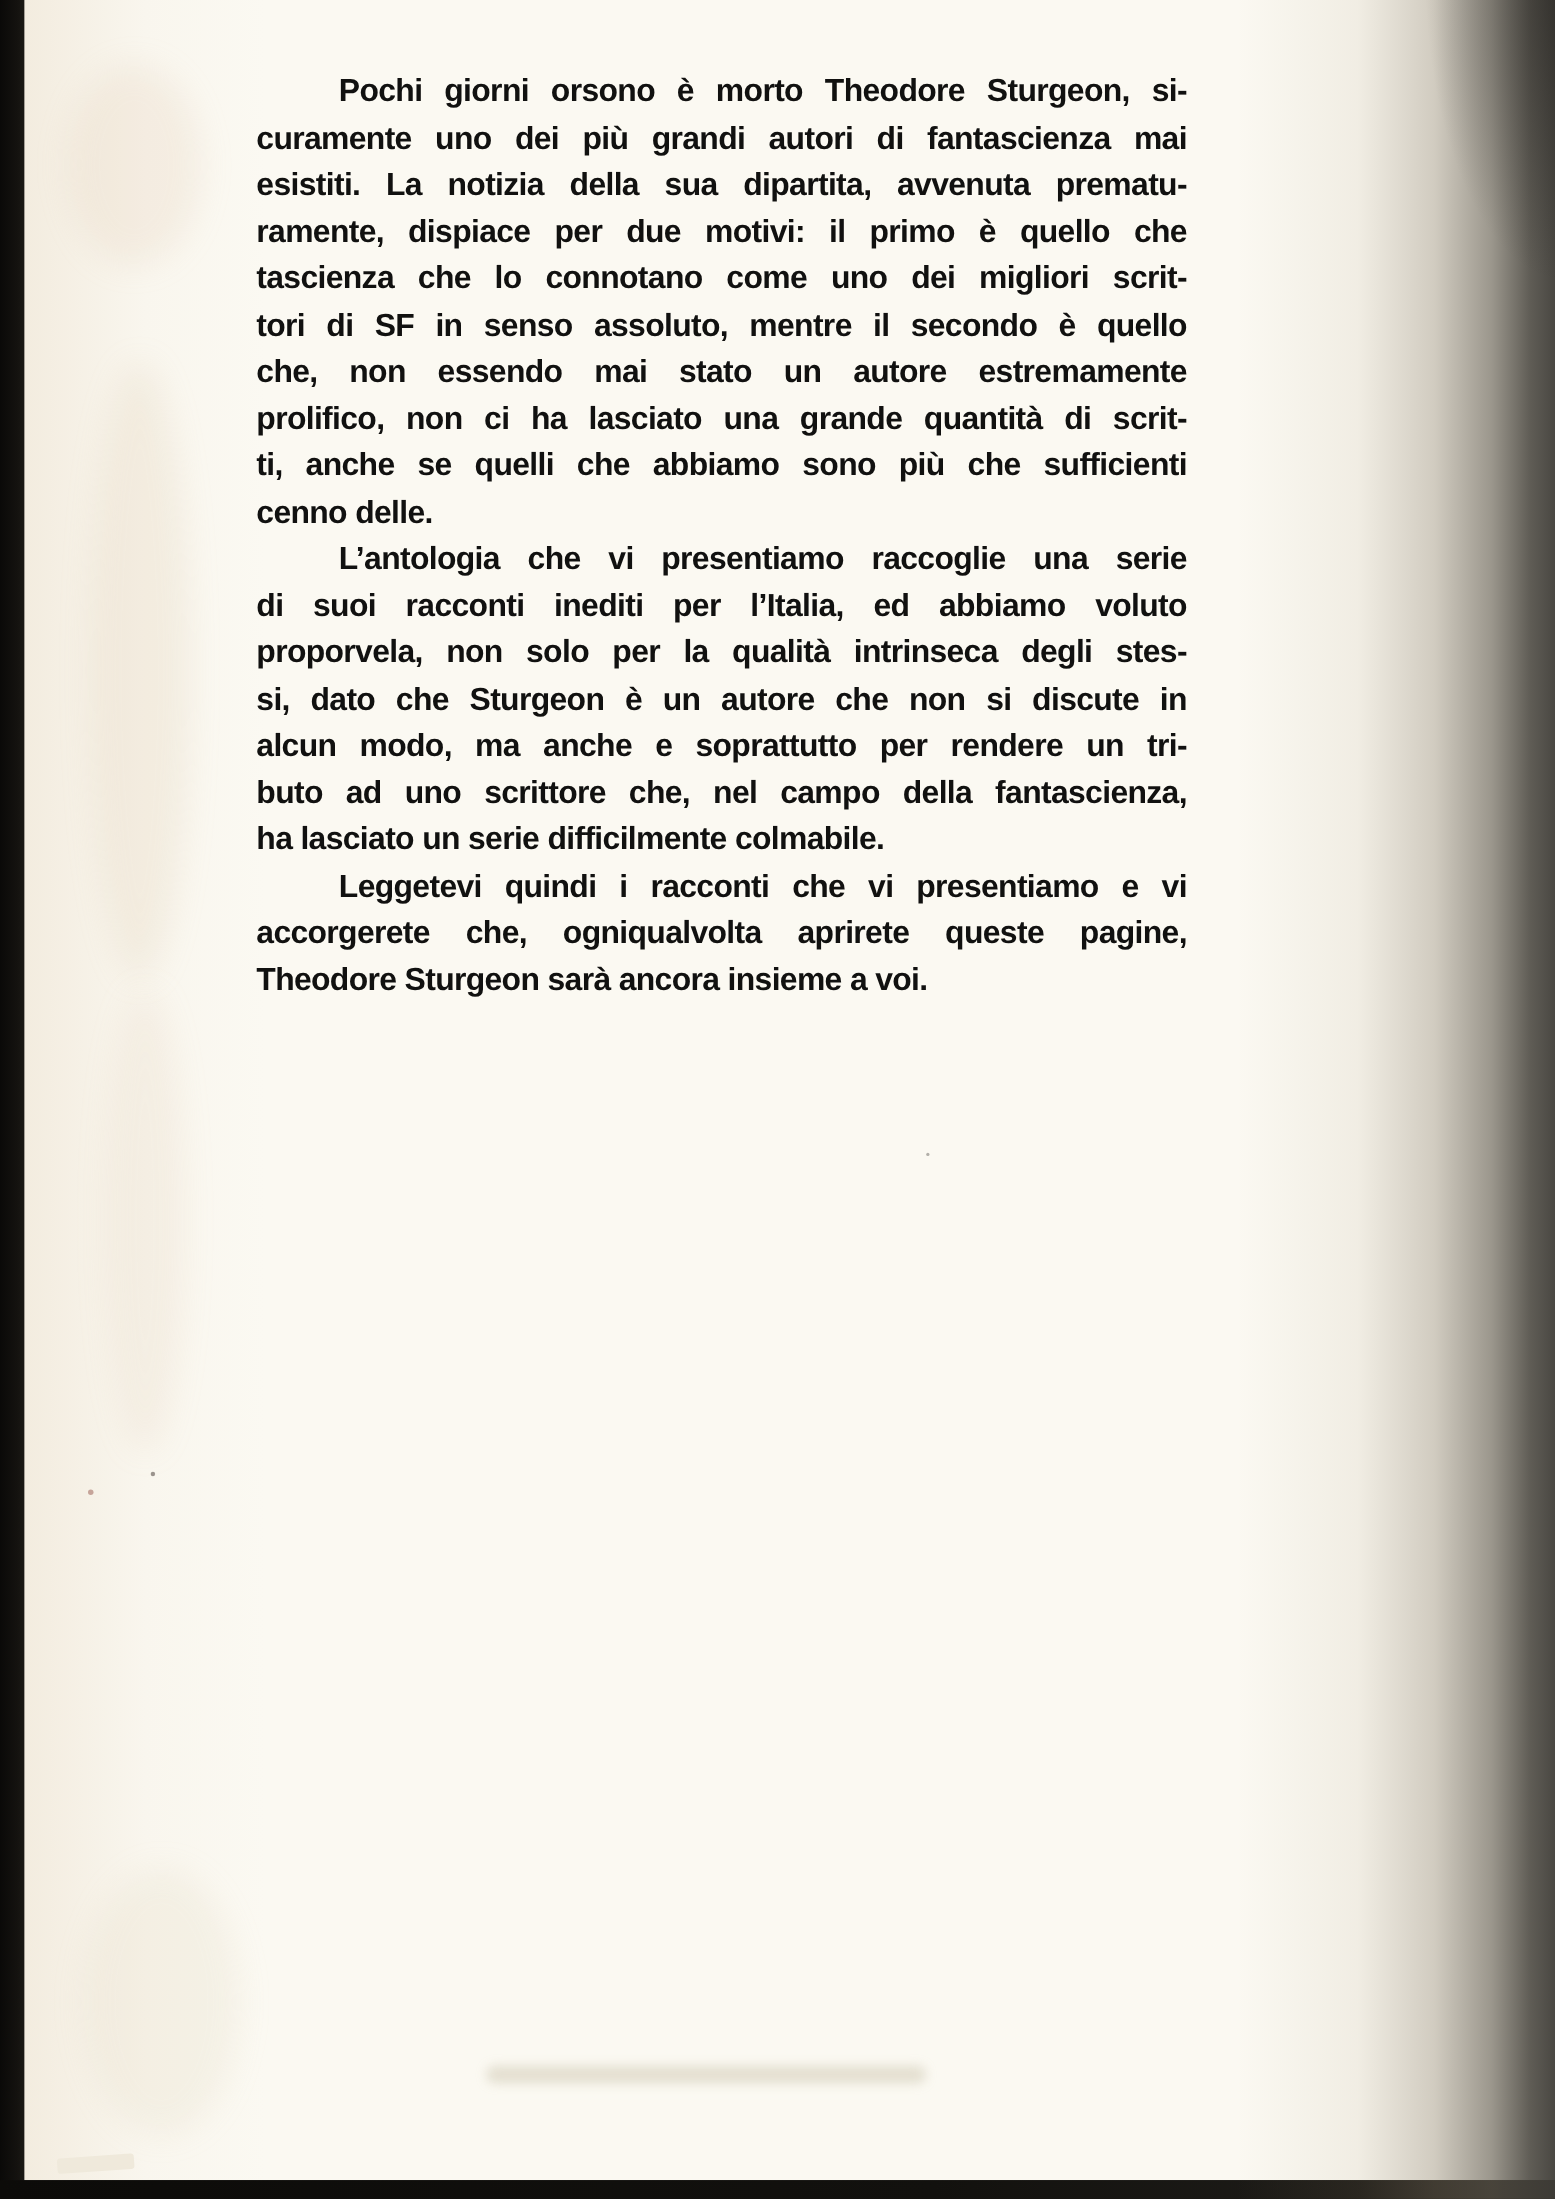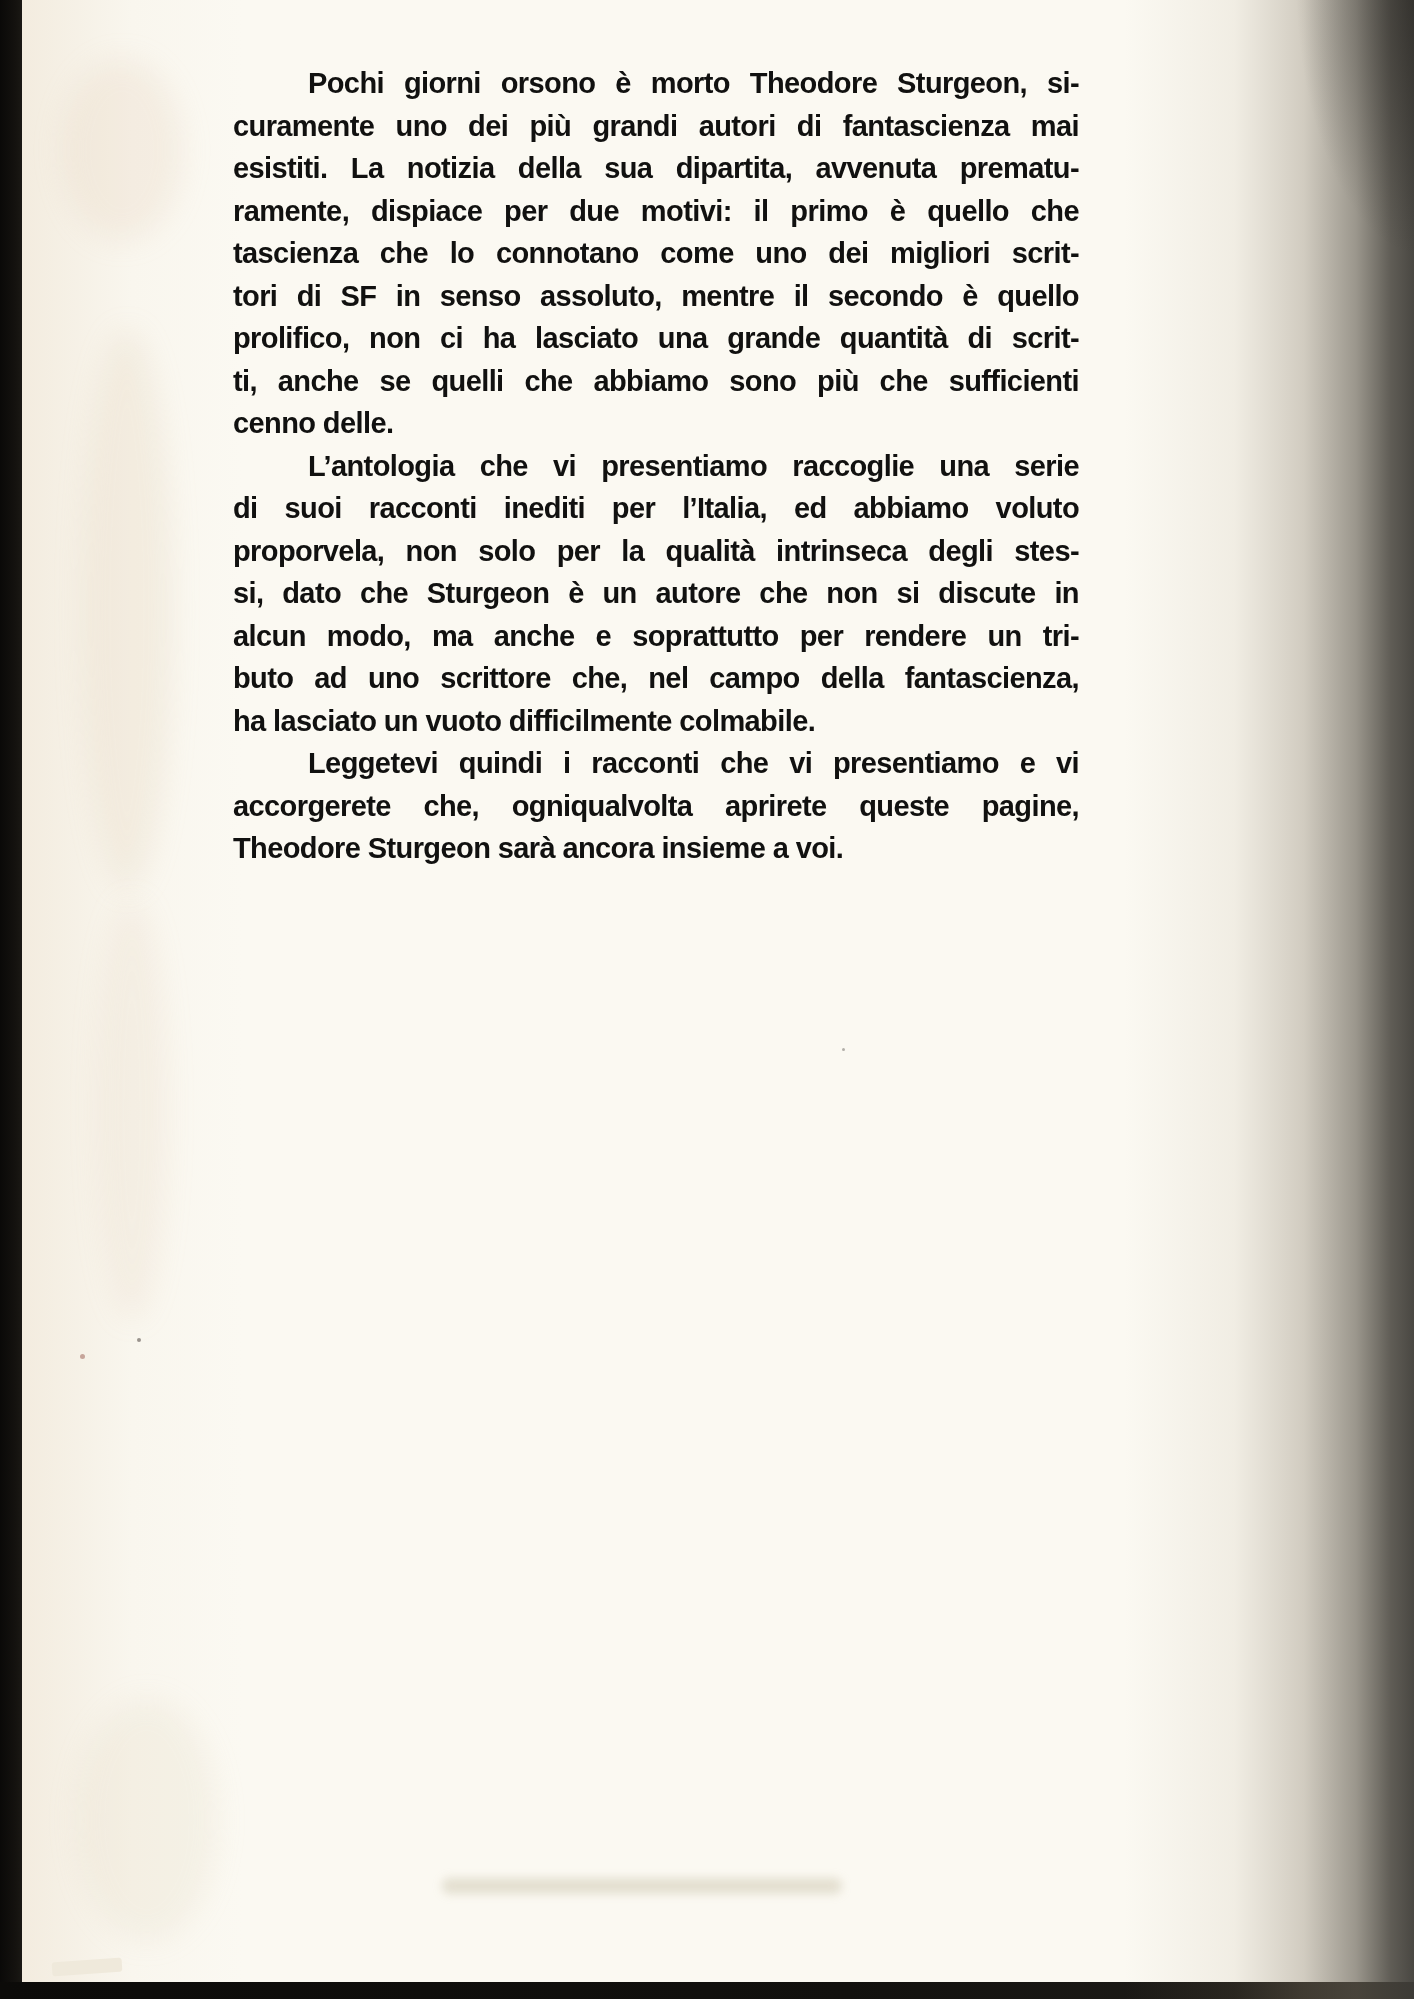--- a/index.html
+++ b/index.html
@@ -133,31 +133,32 @@
     <div class="stain stain-4"></div>
 
     <div class="textblock">
 
       <div class="line indent">Pochi giorni orsono è morto Theodore Sturgeon, si-</div>
       <div class="line">curamente uno dei più grandi autori di fantascienza mai</div>
       <div class="line">esistiti. La notizia della sua dipartita, avvenuta prematu-</div>
       <div class="line">ramente, dispiace per due motivi: il primo è quello che</div>
       <div class="line">tascienza che lo connotano come uno dei migliori scrit-</div>
       <div class="line">tori di SF in senso assoluto, mentre il secondo è quello</div>
+      <div class="line">che, non essendo mai stato un autore estremamente</div>
       <div class="line">prolifico, non ci ha lasciato una grande quantità di scrit-</div>
       <div class="line">ti, anche se quelli che abbiamo sono più che sufficienti</div>
       <div class="line last">cenno delle.</div>
 
       <div class="line indent">L’antologia che vi presentiamo raccoglie una serie</div>
       <div class="line">di suoi racconti inediti per l’Italia, ed abbiamo voluto</div>
       <div class="line">proporvela, non solo per la qualità intrinseca degli stes-</div>
       <div class="line">si, dato che Sturgeon è un autore che non si discute in</div>
       <div class="line">alcun modo, ma anche e soprattutto per rendere un tri-</div>
       <div class="line">buto ad uno scrittore che, nel campo della fantascienza,</div>
-      <div class="line last">ha lasciato un vuoto difficilmente colmabile.</div>
+      <div class="line last">ha lasciato un serie difficilmente colmabile.</div>
 
       <div class="line indent">Leggetevi quindi i racconti che vi presentiamo e vi</div>
       <div class="line">accorgerete che, ogniqualvolta aprirete queste pagine,</div>
       <div class="line last">Theodore Sturgeon sarà ancora insieme a voi.</div>
     </div>
 
     <div class="smudge"></div>
     <div class="speck speck-1"></div>
     <div class="speck speck-2"></div>
     <div class="speck speck-3"></div>

